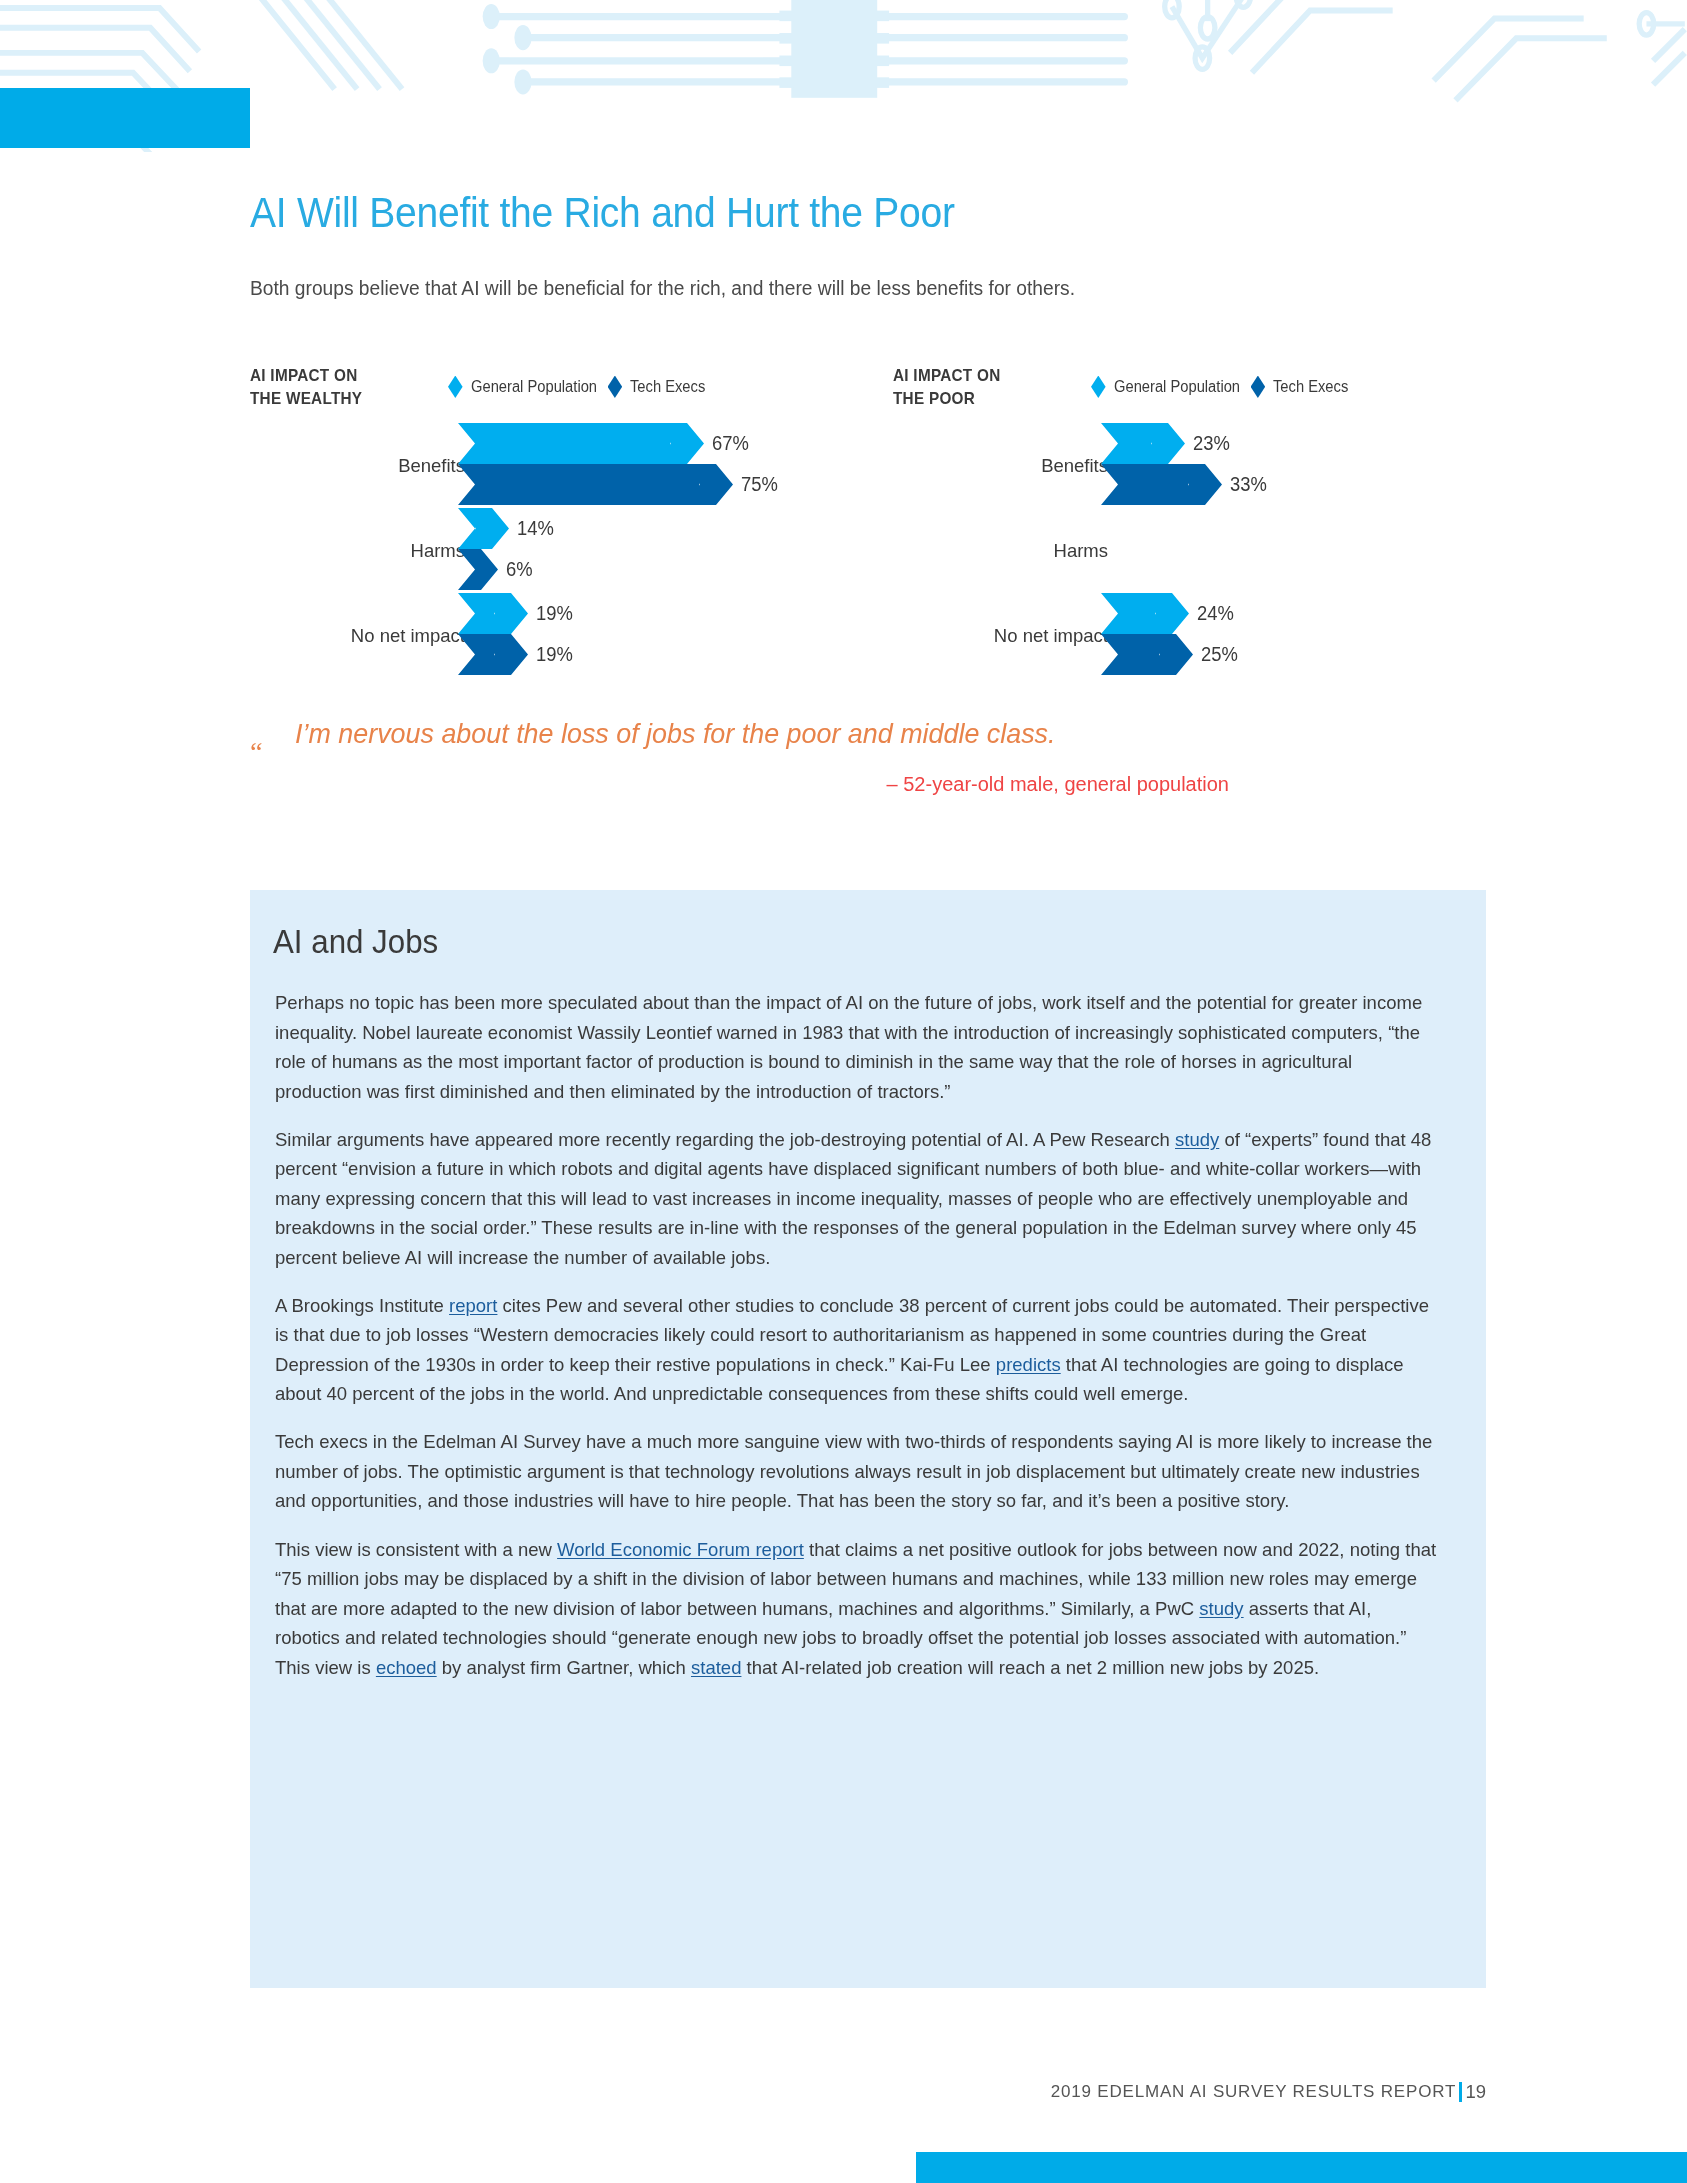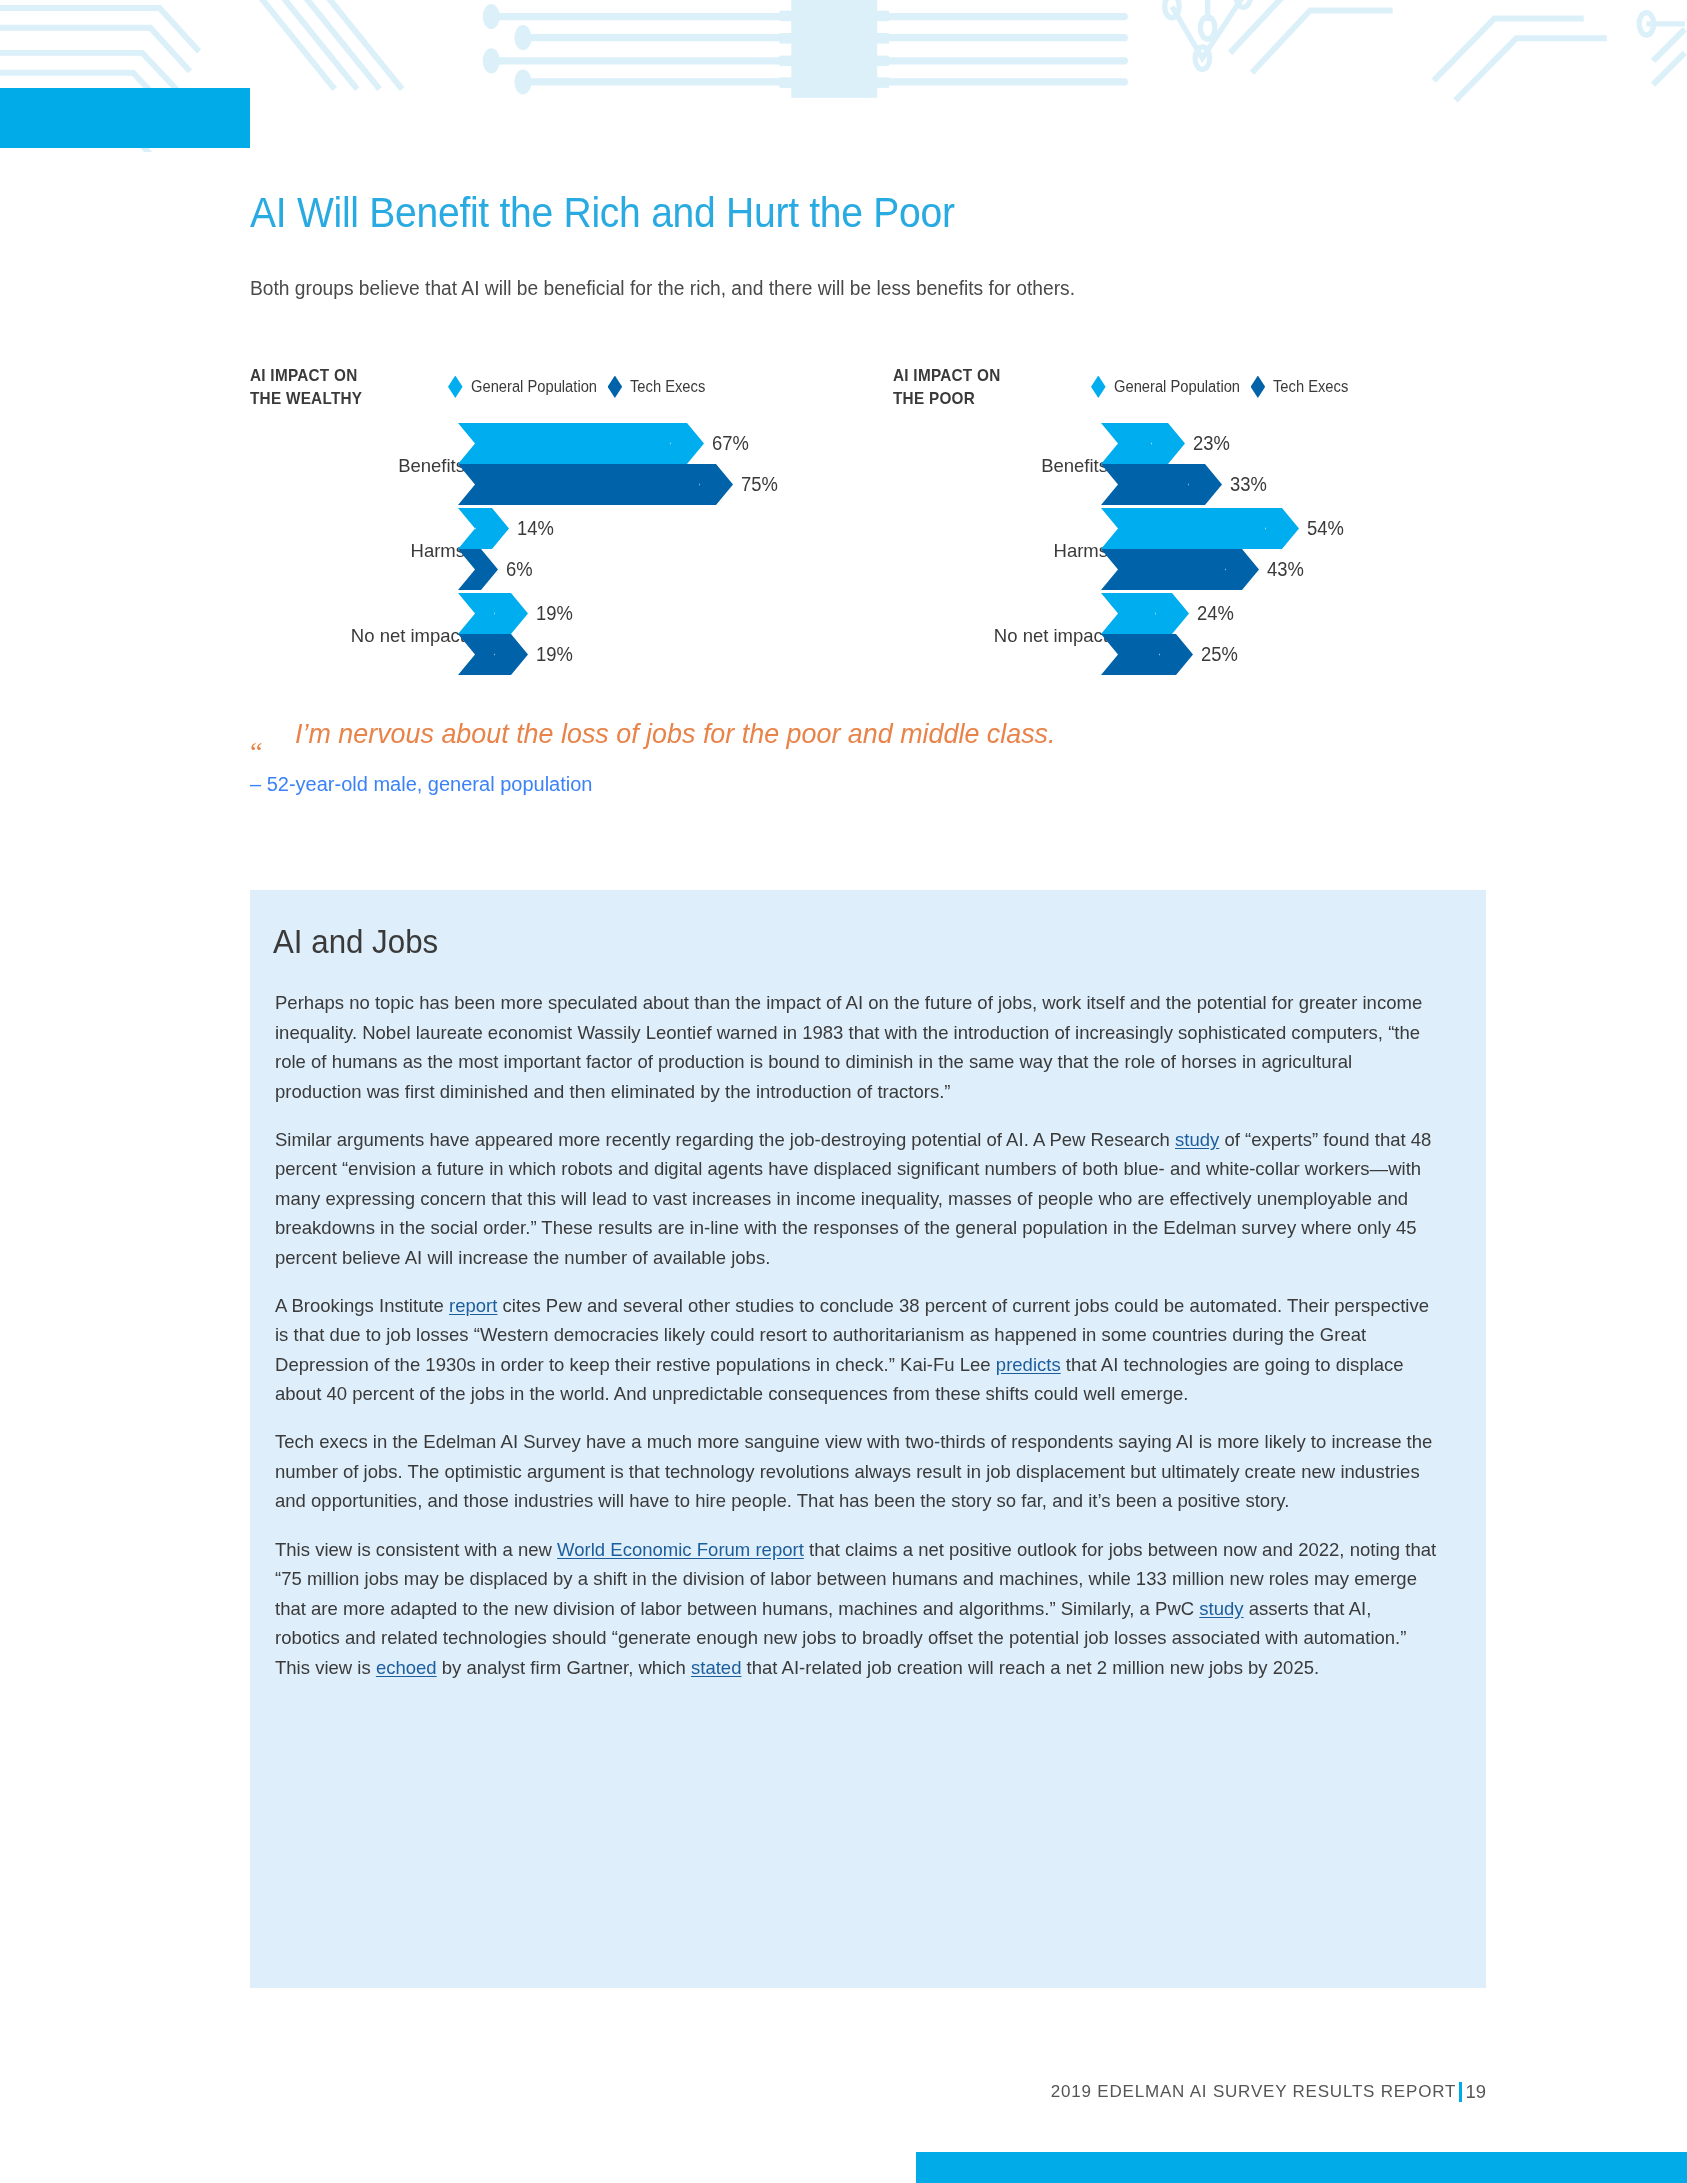--- a/index.html
+++ b/index.html
@@ -85,21 +85,21 @@
   .quote-mark {
     position:absolute; left:0; top:9.3px; font-size:28px; color:#E8834A;
     font-family:"Liberation Serif", serif; line-height:1;
     transform:rotate(180deg); display:inline-block;
   }
   .quote-text {
     margin-left:45px; font-size:28px; font-style:italic; color:#E8834A;
     white-space:nowrap; transform:scaleX(0.96); transform-origin:left center;
   }
   .quote-attr {
-    margin-top:22.5px; font-size:20px; color:#3b82f6;
+    margin-top:22.5px; text-align:right; font-size:20px; color:#ef4444;
     padding-right:212px; white-space:nowrap;
   }
 
   
   .panel {
     position:absolute; left:250px; top:890px; width:1236px; height:1098px;
     background:#DEEEFA;
   }
   .panel-title {
     position:absolute; left:22.5px; top:32px;
@@ -293,34 +293,20 @@
             <div class="barline">
               <div class="bar te" style="width: 121px;">
                 <span class="bar-notch"></span>
               </div>
               <span class="bar-val">33%</span>
             </div>
           </div>
         </div>
         <div class="row">
           <div class="row-label">Harms</div>
-          <div class="bars">
-            <div class="barline">
-              <div class="bar gp" style="width: 198px;">
-                <span class="bar-notch"></span>
-              </div>
-              <span class="bar-val">54%</span>
-            </div>
-            <div class="barline">
-              <div class="bar te" style="width: 158px;">
-                <span class="bar-notch"></span>
-              </div>
-              <span class="bar-val">43%</span>
-            </div>
-          </div>
         </div>
         <div class="row">
           <div class="row-label">No net impact</div>
           <div class="bars">
             <div class="barline">
               <div class="bar gp" style="width: 88px;">
                 <span class="bar-notch"></span>
               </div>
               <span class="bar-val">24%</span>
             </div>

